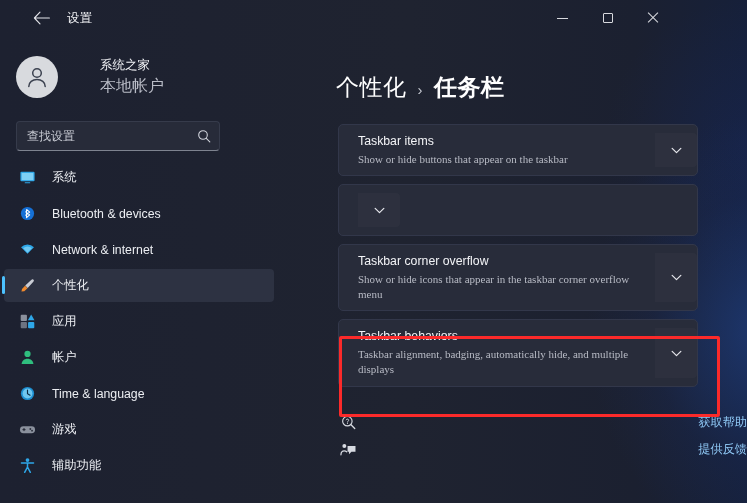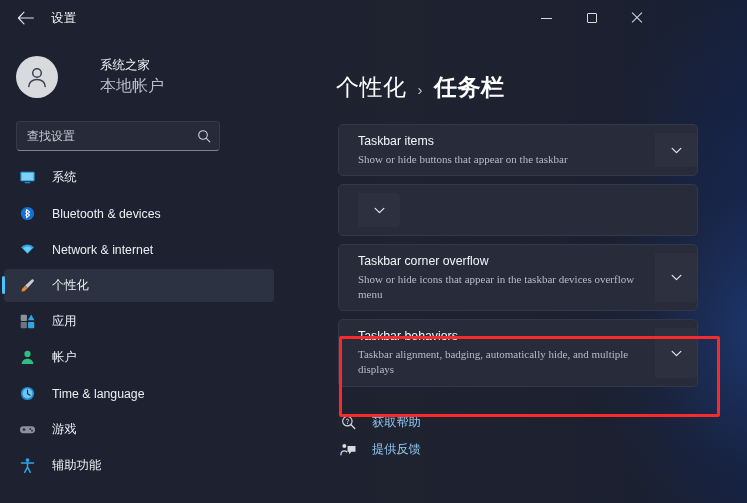--- a/index.html
+++ b/index.html
@@ -19,21 +19,21 @@
     position: absolute; inset: 0;
     background:
       radial-gradient(ellipse 240px 300px at 760px 330px, rgba(40,90,190,0.38) 0%, rgba(30,60,140,0.12) 45%, rgba(0,0,0,0) 72%),
       radial-gradient(ellipse 200px 200px at 745px 140px, rgba(25,45,110,0.25) 0%, rgba(0,0,0,0) 70%),
       linear-gradient(90deg, #1d2130 0%, #1f2330 55%, #1b2030 85%, #16203a 100%);
     pointer-events: none;
   }
 
   
   #titlebar {
-    position: absolute; left: 0; top: 0; width: 659px; height: 36px;
+    position: absolute; left: 16px; top: 0; width: 659px; height: 36px;
     display: flex; align-items: center;
     z-index: 6;
   }
   #back-btn {
     width: 34px; height: 30px; margin-left: 8px;
     display: flex; align-items: center; justify-content: center;
     border-radius: 4px; cursor: pointer;
   }
   #back-btn svg { display: block; }
   #app-title {
@@ -156,21 +156,21 @@
     position: absolute;
     left: 339px; top: 336px; width: 381px; height: 81px;
     border: 3px solid #fb2a2a;
     border-radius: 2px;
     pointer-events: none;
     z-index: 9;
   }
 
   #links { margin: 22px 0 0 48px; }
   .link-row {
-    display: flex; align-items: center; height: 27px; cursor: pointer;
+    display: flex; align-items: center; height: 27px; cursor: pointer; justify-content: space-between;
   }
   .link-icon { width: 20px; flex: 0 0 20px; display: flex; align-items: center; justify-content: center; }
   .link-label { margin-left: 14px; font-size: 12.2px; color: #8fc8f5; }
 </style>
 </head>
 <body>
 
 <div id="bg-glow"></div>
 
 <div id="titlebar">
@@ -332,21 +332,21 @@
       <div class="card">
         <div class="chev">
           <svg width="17" height="17" viewBox="0 0 18 18">
             <path d="M4.4 6.8 L9 11.3 L13.6 6.8" fill="none" stroke="#e6e7ec" stroke-width="1.3" stroke-linecap="round" stroke-linejoin="round"></path>
           </svg>
         </div>
       </div>
       <div class="card">
         <div class="card-text">
           <div class="card-title">Taskbar corner overflow</div>
-          <div class="card-sub">Show or hide icons that appear in the taskbar devices overflow menu</div>
+          <div class="card-sub">Show or hide icons that appear in the taskbar corner overflow menu</div>
         </div>
         <div class="chev">
           <svg width="17" height="17" viewBox="0 0 18 18">
             <path d="M4.4 6.8 L9 11.3 L13.6 6.8" fill="none" stroke="#e6e7ec" stroke-width="1.3" stroke-linecap="round" stroke-linejoin="round"></path>
           </svg>
         </div>
       </div>
       <div class="card">
         <div class="card-text">
           <div class="card-title">Taskbar behaviors</div>

